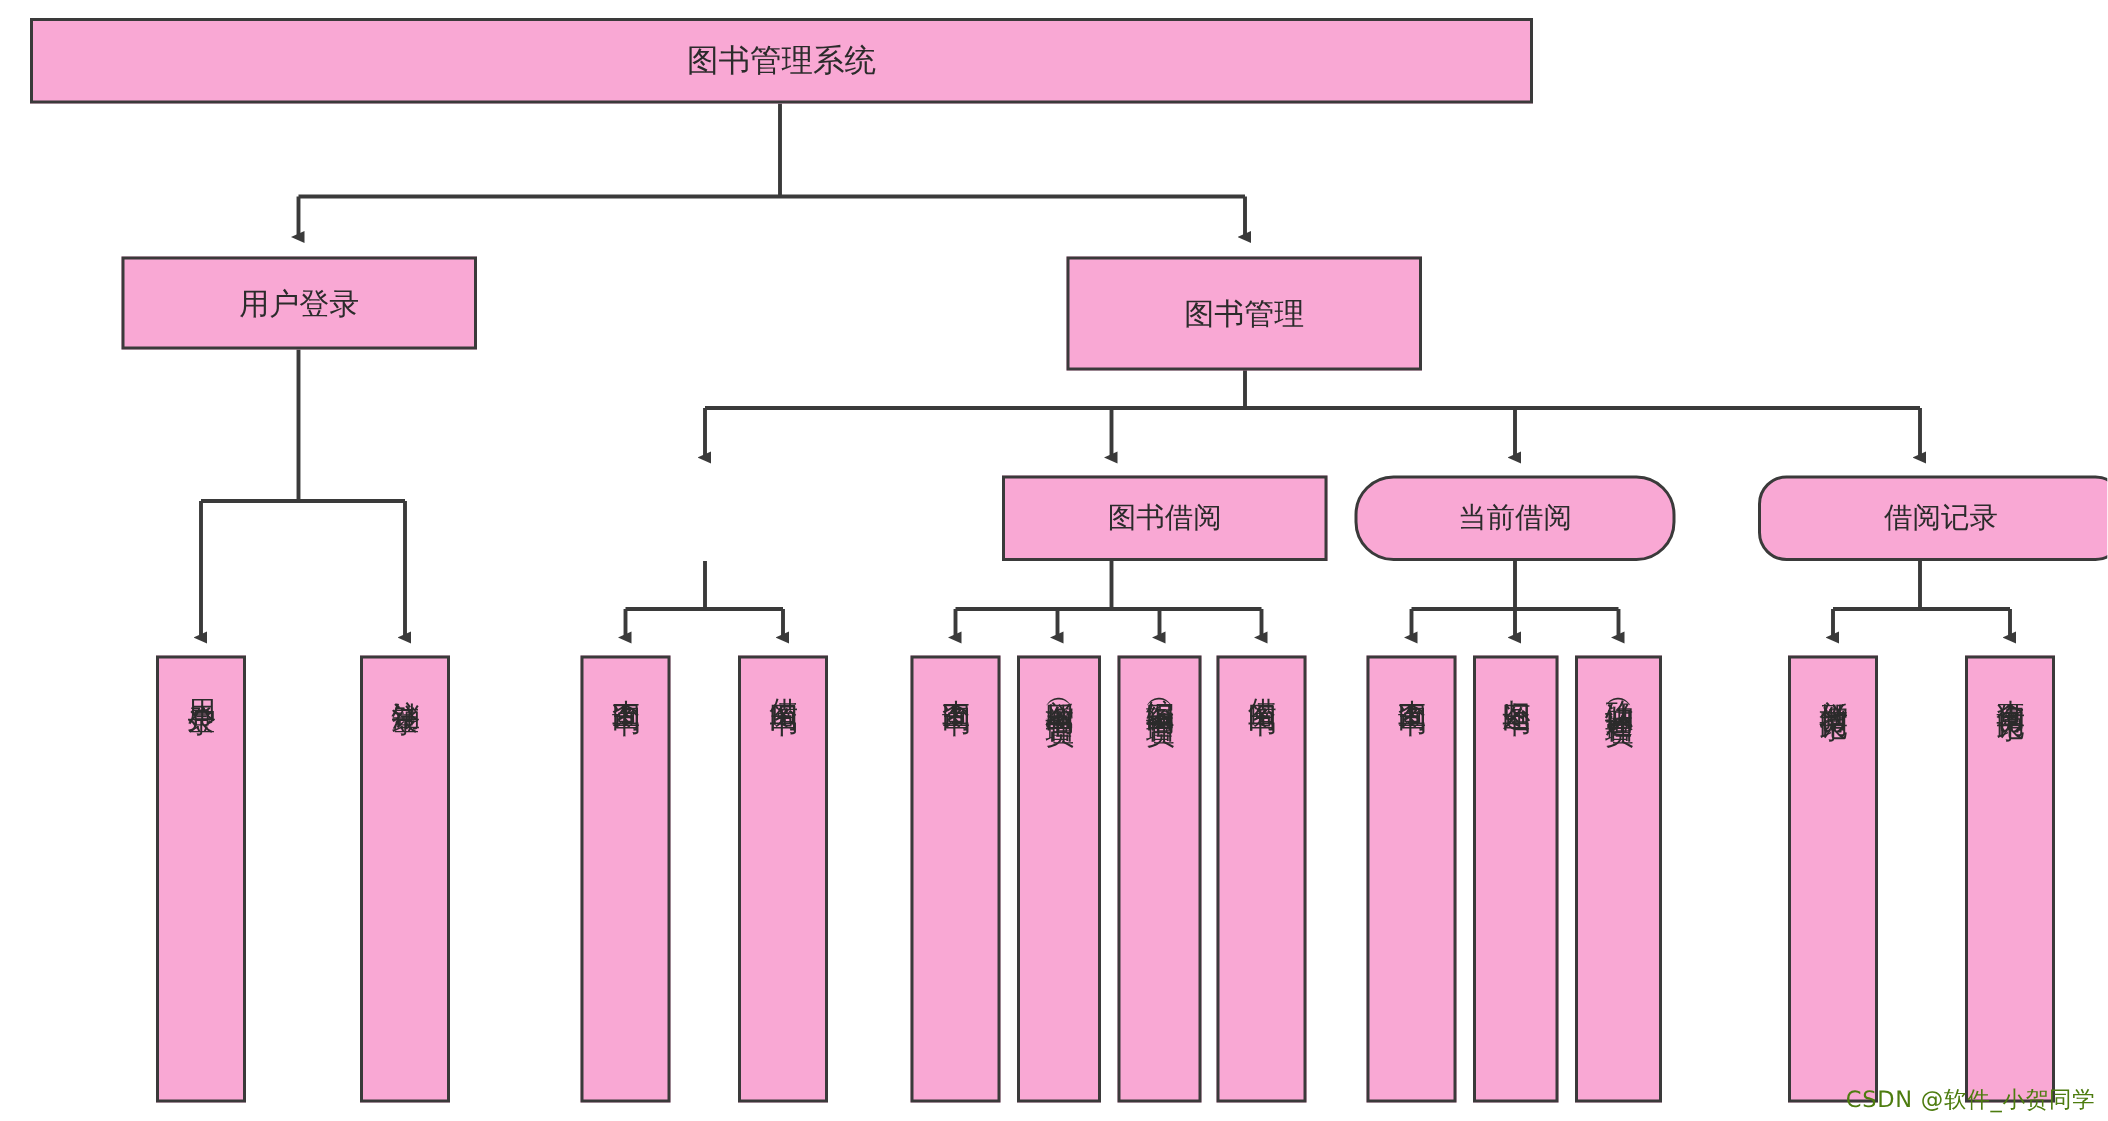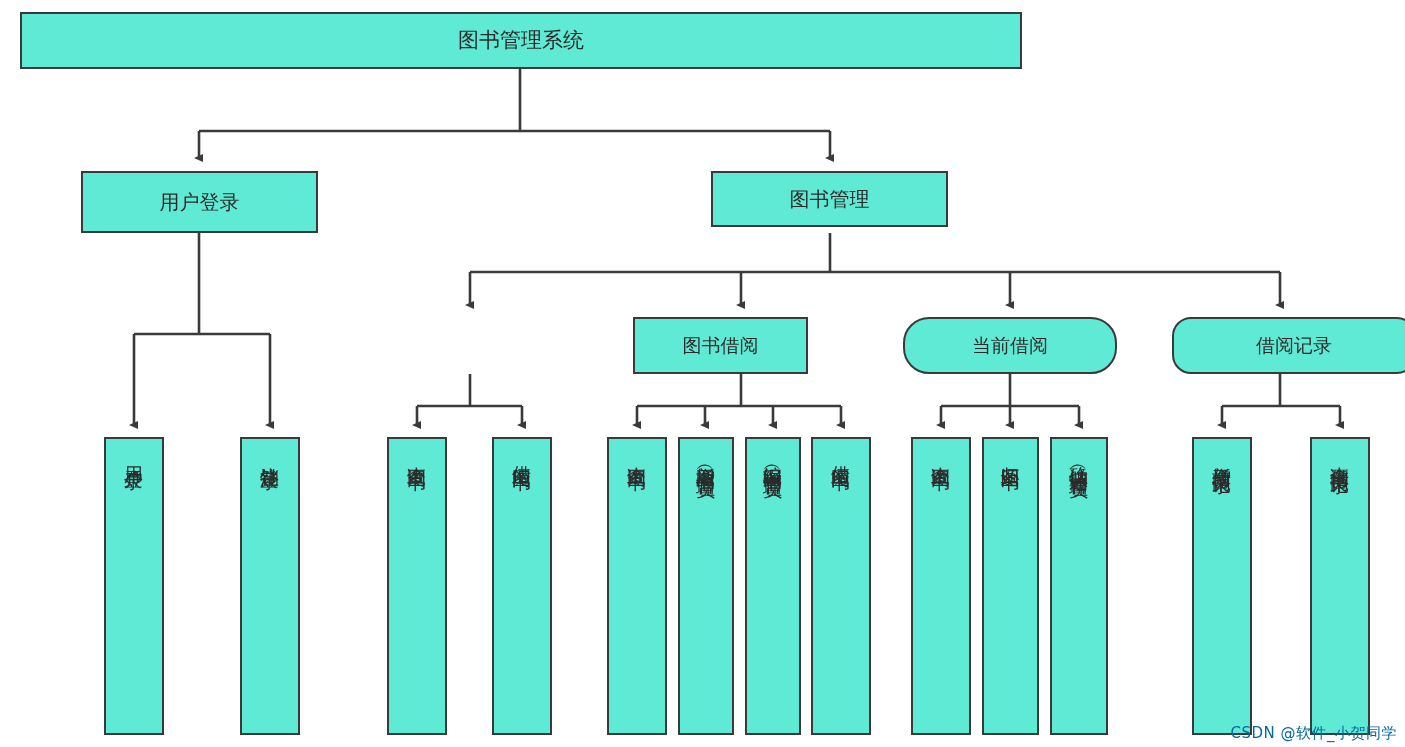--- a/index.html
+++ b/index.html
@@ -21,21 +21,21 @@
     position: absolute;
     left: 0;
     top: 0;
     width: 1405px;
     height: 747px;
   }
   .node {
     position: absolute;
     box-sizing: border-box;
     border: 2.5px solid #3a3a3a;
-    background: #5eead4;
+    background: #f9a8d4;
     color: #2b2b2b;
     display: flex;
     align-items: center;
     justify-content: center;
     text-align: center;
     line-height: 1.12;
   }
   .node.root {
     font-size: 21px;
   }
@@ -56,21 +56,21 @@
     text-orientation: upright;
     letter-spacing: 2px;
     white-space: nowrap;
     line-height: 1;
   }
   .watermark {
     position: absolute;
     right: 8px;
     bottom: 4px;
     font-size: 15px;
-    color: #0369a1;
+    color: #4d7c0f;
     letter-spacing: 0.5px;
     white-space: nowrap;
   }
 </style>
 </head>
 <body>
 
 <div id="canvas">
 
   <svg id="edges" viewBox="0 0 1405 747" xmlns="http://www.w3.org/2000/svg">
@@ -123,25 +123,25 @@
     </g>
   </svg>
 
   <div class="node root" style="left:20px; top:12px; width:1002px; height:57px;">
     <span>图书管理系统</span>
   </div>
 
   <div class="node level2" style="left:81px; top:171px; width:237px; height:62px;">
     <span>用户登录</span>
   </div>
-  <div class="node level2" style="left:711px; top:171px; width:237px; height:56px;">
+  <div class="node level2" style="left:711px; top:171px; width:237px; height:76px;">
     <span>图书管理</span>
   </div>
 
-  <div class="node level3" style="left:633px; top:317px; width:175px; height:57px;">
+  <div class="node level3" style="left:668px; top:317px; width:217px; height:57px;">
     <span>图书借阅</span>
   </div>
   <div class="node level3" style="left:903px; top:317px; width:214px; height:57px;border-radius:26px;">
     <span>当前借阅</span>
   </div>
   <div class="node level3" style="left:1172px; top:317px; width:244px; height:57px;border-radius:19px;">
     <span>借阅记录</span>
   </div>
 
   <div class="node leaf" style="left:104px; top:437px; width:60px; height:298px;">

